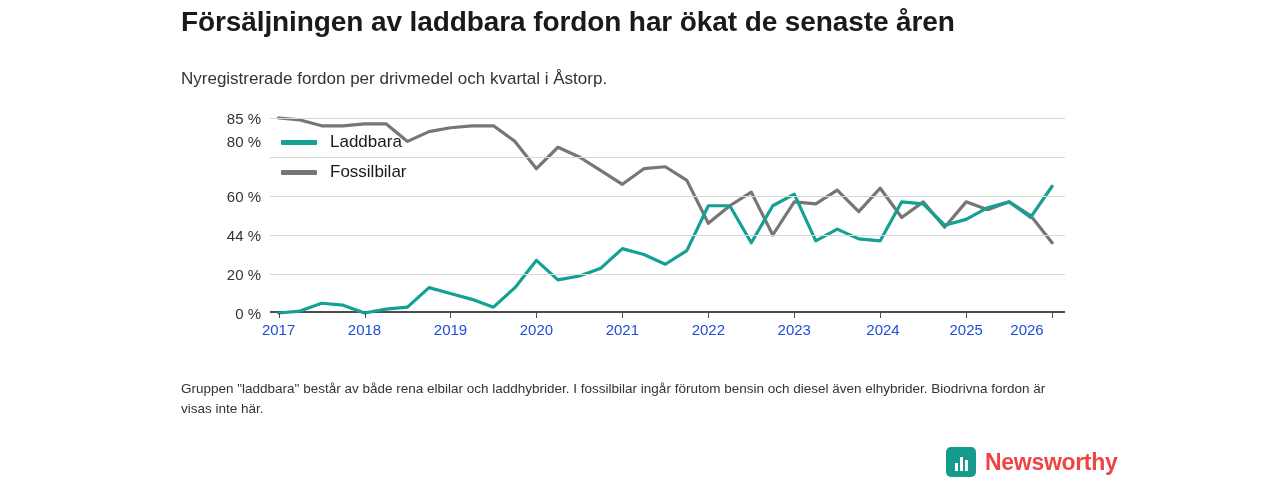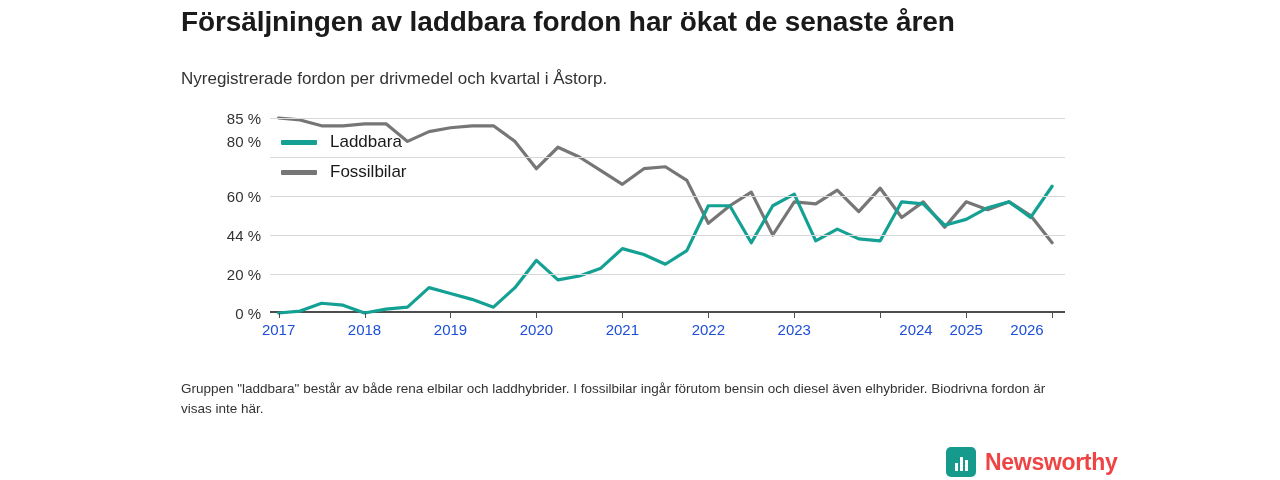--- a/index.html
+++ b/index.html
@@ -203,21 +203,21 @@
         <div class="xtick-label" style="left: 180.486px;">2019</div>
         <div class="xtick-mark" style="left: 266.432px;"></div>
         <div class="xtick-label" style="left: 266.432px;">2020</div>
         <div class="xtick-mark" style="left: 352.378px;"></div>
         <div class="xtick-label" style="left: 352.378px;">2021</div>
         <div class="xtick-mark" style="left: 438.324px;"></div>
         <div class="xtick-label" style="left: 438.324px;">2022</div>
         <div class="xtick-mark" style="left: 524.27px;"></div>
         <div class="xtick-label" style="left: 524.27px;">2023</div>
         <div class="xtick-mark" style="left: 610.216px;"></div>
-        <div class="xtick-label" style="left: 646px;">2024</div>
+        <div class="xtick-label" style="left: 613px;">2024</div>
         <div class="xtick-mark" style="left: 696.162px;"></div>
         <div class="xtick-label" style="left: 696.162px;">2025</div>
         <div class="xtick-mark" style="left: 782.108px;"></div>
         <div class="xtick-label" style="left: 757px;">2026</div>
       </div>
 
     <div class="legend">
       <div class="legend-row">
         <span class="legend-swatch" style="background:#14a193"></span>
         <span class="legend-label">Laddbara</span>

